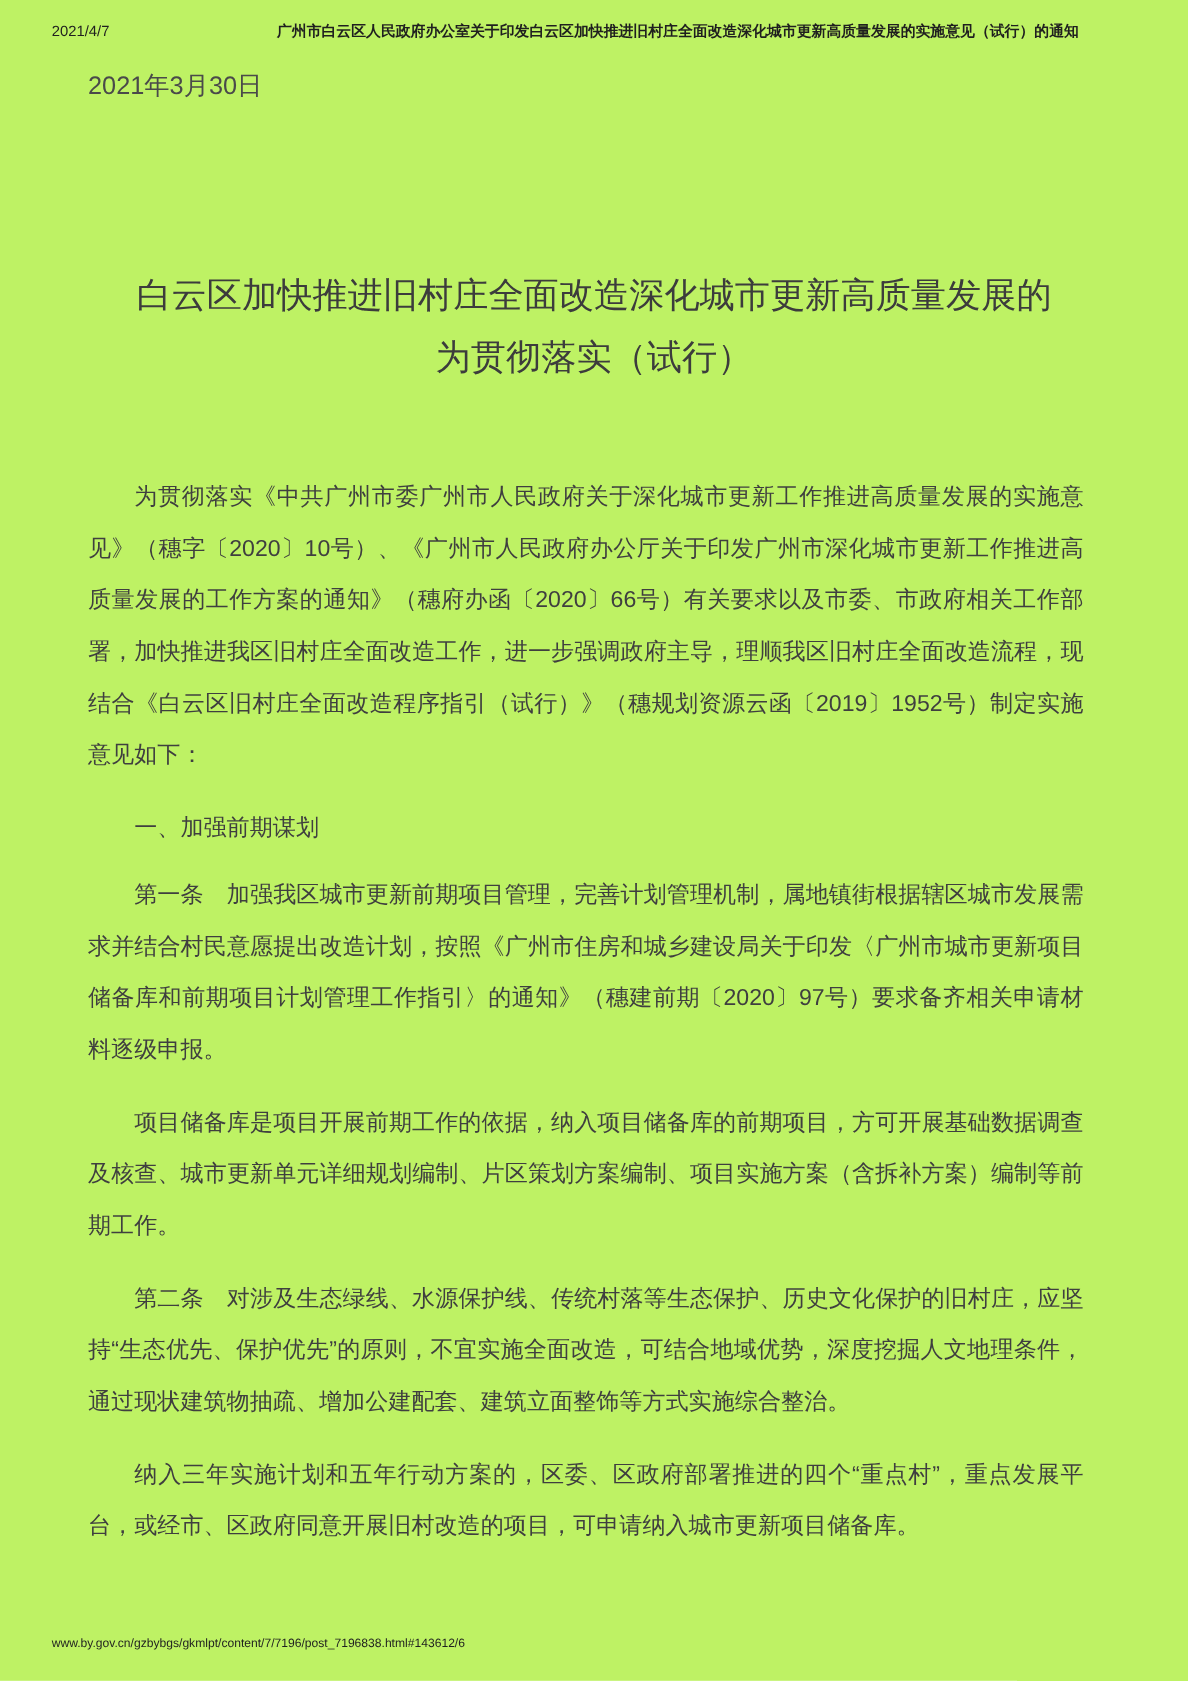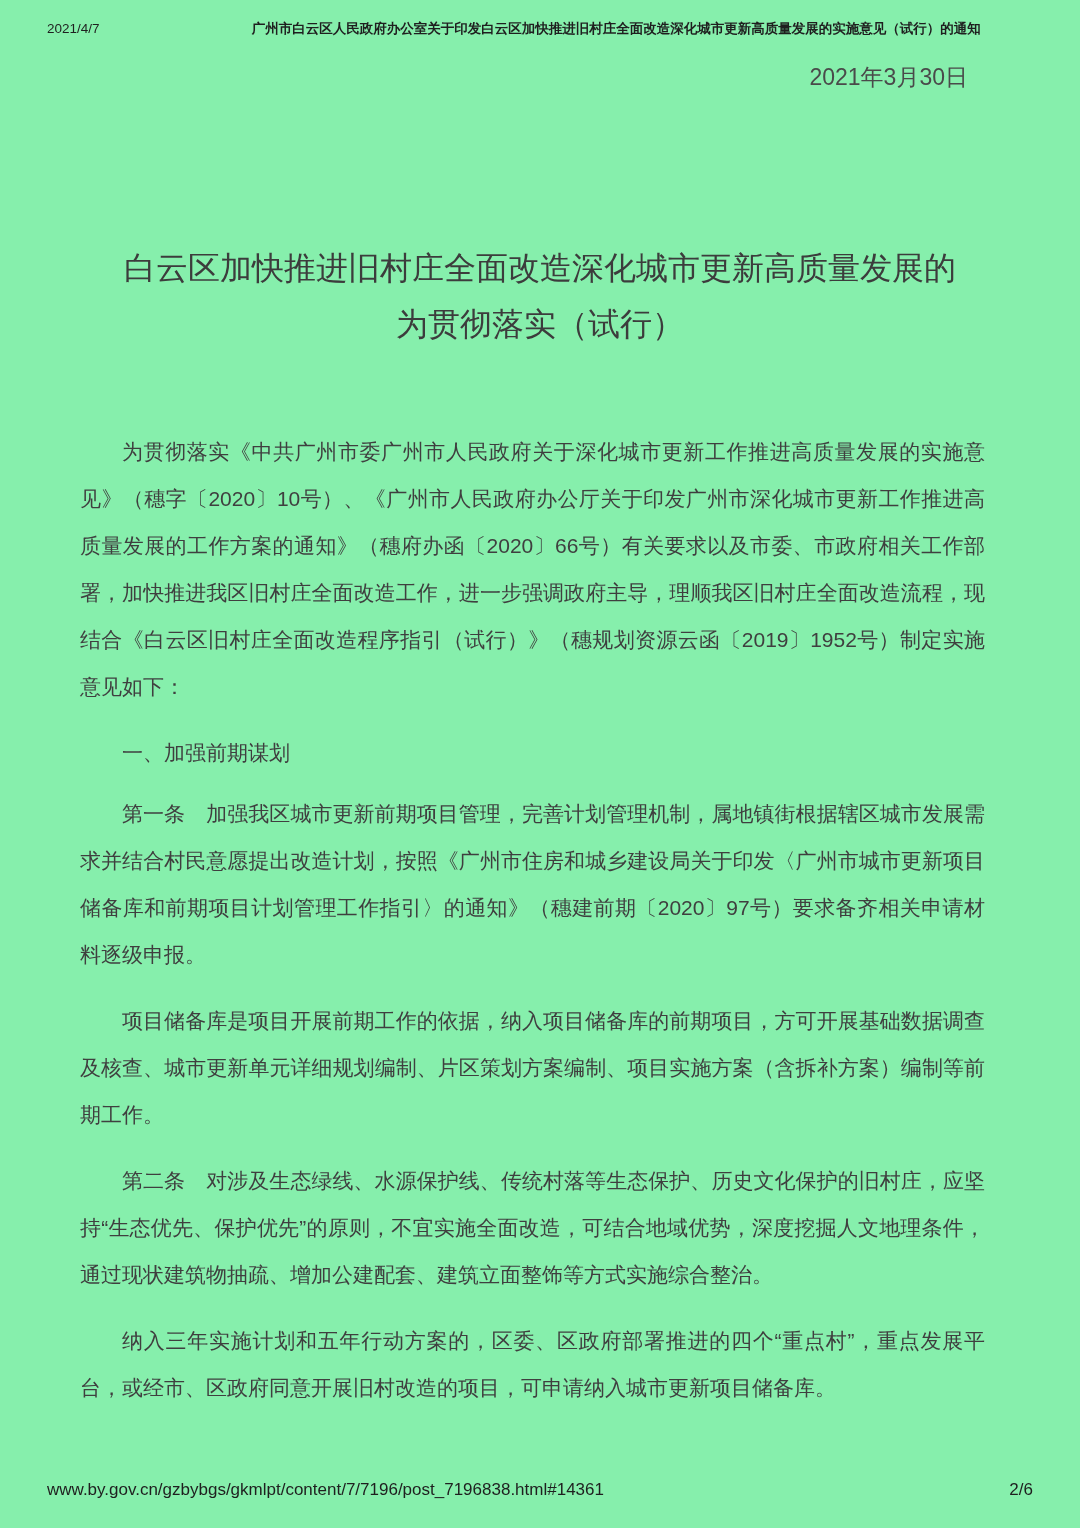--- a/index.html
+++ b/index.html
@@ -10,21 +10,21 @@
   body {
     width: 1080px;
     height: 1528px;
     position: relative;
     font-family: "Liberation Sans", "DejaVu Sans", sans-serif;
     overflow: hidden;
   }
   .page {
     position: absolute;
     inset: 0;
-    background: #86efac;
+    background: #bef264;
   }
   
   .print-header {
     position: absolute;
     top: 20px;
     left: 47px;
     right: 47px;
     display: flex;
     align-items: flex-start;
     color: #1f1f1f;
@@ -41,21 +41,20 @@
     text-align: center;
     padding-left: 40px;
     font-weight: bold;
   }
   
   .issue-date {
     position: absolute;
     top: 62px;
     left: 80px;
     right: 112px;
-    text-align: right;
     font-size: 23px;
     color: #4a4a4a;
   }
   
   .doc-title {
     position: absolute;
     top: 240px;
     left: 60px;
     right: 60px;
     text-align: center;
@@ -83,24 +82,23 @@
     margin-top: 14px;
     margin-bottom: 14px;
   }
   
   .print-footer {
     position: absolute;
     left: 47px;
     right: 47px;
     bottom: 28px;
     display: flex;
-    justify-content: space-between;
     align-items: baseline;
     color: #1f1f1f;
-    font-size: 17px;
+    font-size: 11px;
   }
 </style>
 </head>
 <body>
 
 <div class="page">
 
   <div class="print-header">
     <span class="ph-date">2021/4/7</span>
     <span class="ph-title">广州市白云区人民政府办公室关于印发白云区加快推进旧村庄全面改造深化城市更新高质量发展的实施意见（试行）的通知</span>

